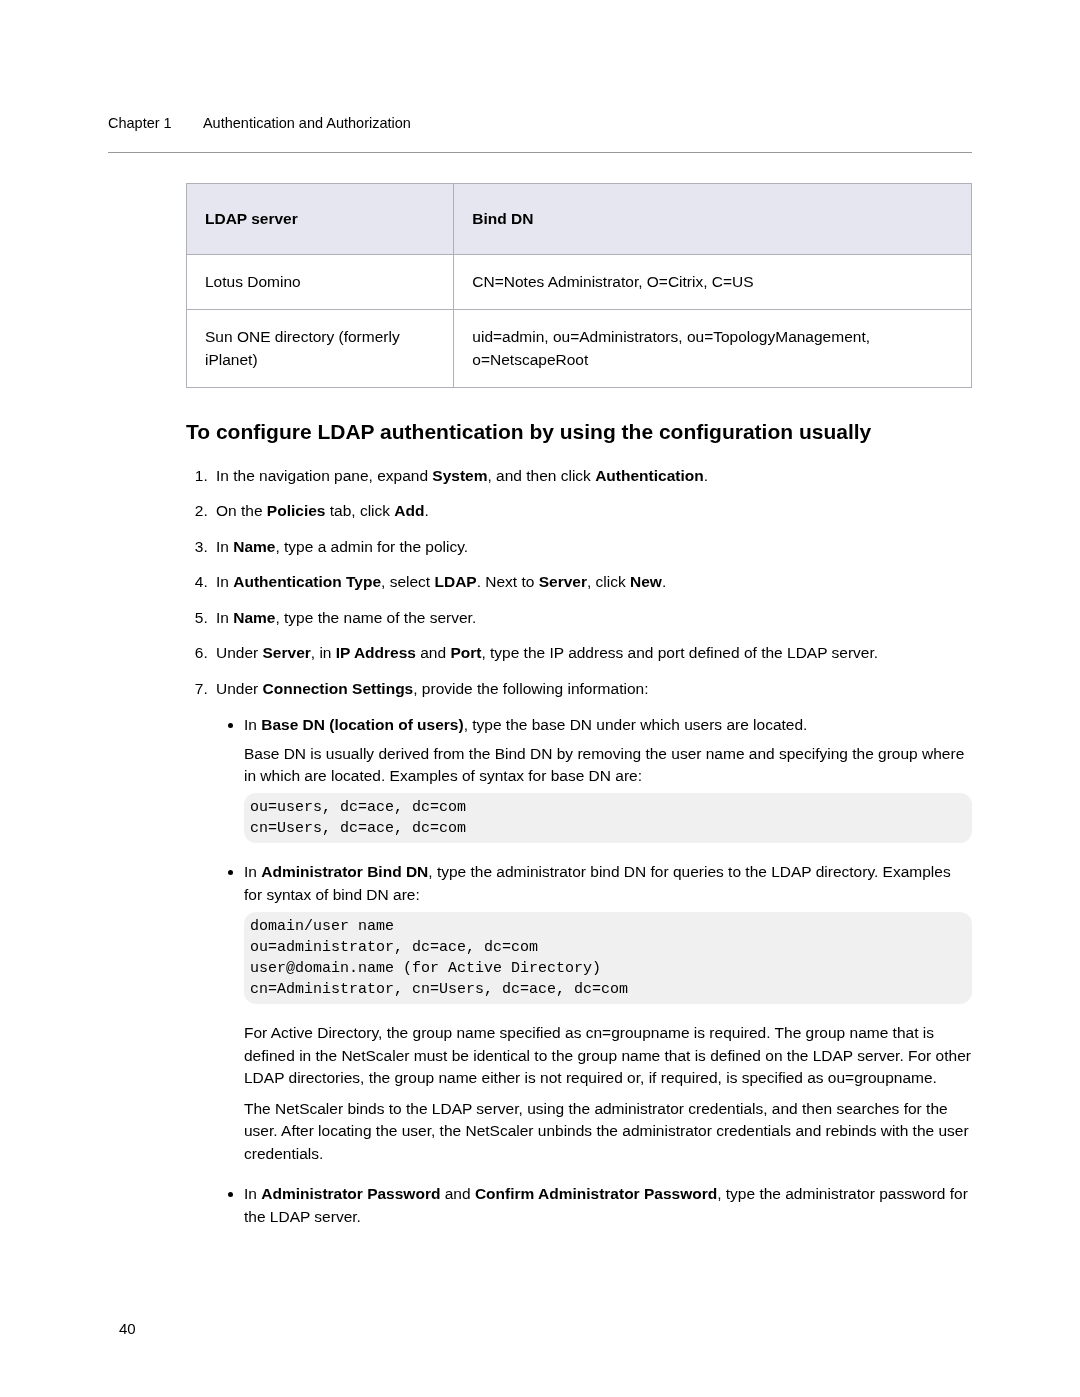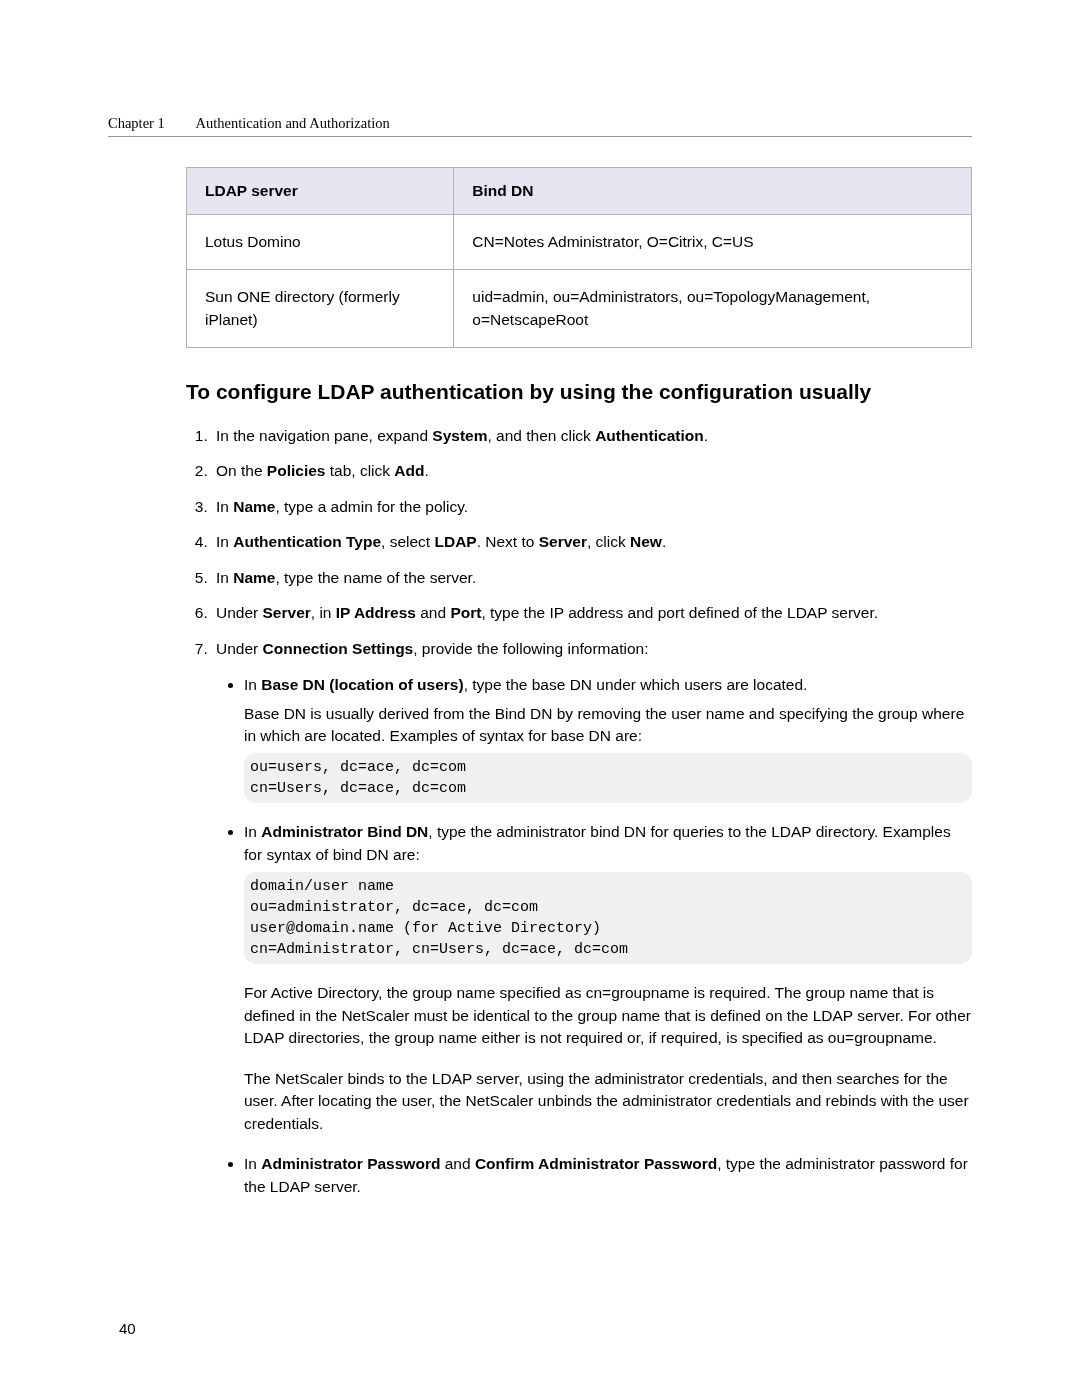--- a/index.html
+++ b/index.html
@@ -12,22 +12,21 @@
   .page {
     width: 1080px;
     height: 1397px;
     position: relative;
     box-sizing: border-box;
     padding: 115px 108px 0 108px;
   }
   .header-line {
     font-size: 14.5px;
     color: #000;
-    margin-bottom: 4px;
-    font-family: Liberation Serif, serif;
+    margin-bottom: 21px;
   }
   .header-line .chap {
     margin-right: 28px;
   }
   .hr {
     border: none;
     border-top: 1px solid #999;
     margin: 0 0 30px 0;
   }
   .content {
@@ -35,21 +34,21 @@
   }
   table.ldap {
     width: 100%;
     border-collapse: collapse;
     font-size: 15.5px;
   }
   table.ldap th {
     background: #e6e6f0;
     text-align: left;
     font-weight: bold;
-    padding: 14px 18px;
+    padding: 26px 18px;
     border: 1px solid #b0b0b8;
   }
   table.ldap td {
     padding: 16px 18px;
     border: 1px solid #b0b0b8;
     vertical-align: top;
     line-height: 1.45;
   }
   h2.section {
     font-size: 21px;
@@ -163,21 +162,21 @@
             <span class="code">ou=users, dc=ace, dc=com
 cn=Users, dc=ace, dc=com</span>
           </li>
           <li>
             <span>In </span><strong>Administrator Bind DN</strong><span>, type the administrator bind DN for queries to the LDAP directory. Examples for syntax of bind DN are:</span>
             <span class="code">domain/user name
 ou=administrator, dc=ace, dc=com
 user@domain.name (for Active Directory)
 cn=Administrator, cn=Users, dc=ace, dc=com</span>
             <div class="para" style="margin-top:18px">For Active Directory, the group name specified as cn=groupname is required. The group name that is defined in the NetScaler must be identical to the group name that is defined on the LDAP server. For other LDAP directories, the group name either is not required or, if required, is specified as ou=groupname.</div>
-            <div class="para" style="margin-top:18px">The NetScaler binds to the LDAP server, using the administrator credentials, and then searches for the user. After locating the user, the NetScaler unbinds the administrator credentials and rebinds with the user credentials.</div>
+            <div class="para" style="margin-top:8px">The NetScaler binds to the LDAP server, using the administrator credentials, and then searches for the user. After locating the user, the NetScaler unbinds the administrator credentials and rebinds with the user credentials.</div>
           </li>
           <li>
             <span>In </span><strong>Administrator Password</strong><span> and </span><strong>Confirm Administrator Password</strong><span>, type the administrator password for the LDAP server.</span>
           </li>
         </ul>
       </li>
     </ol>
 
   </div>
 

